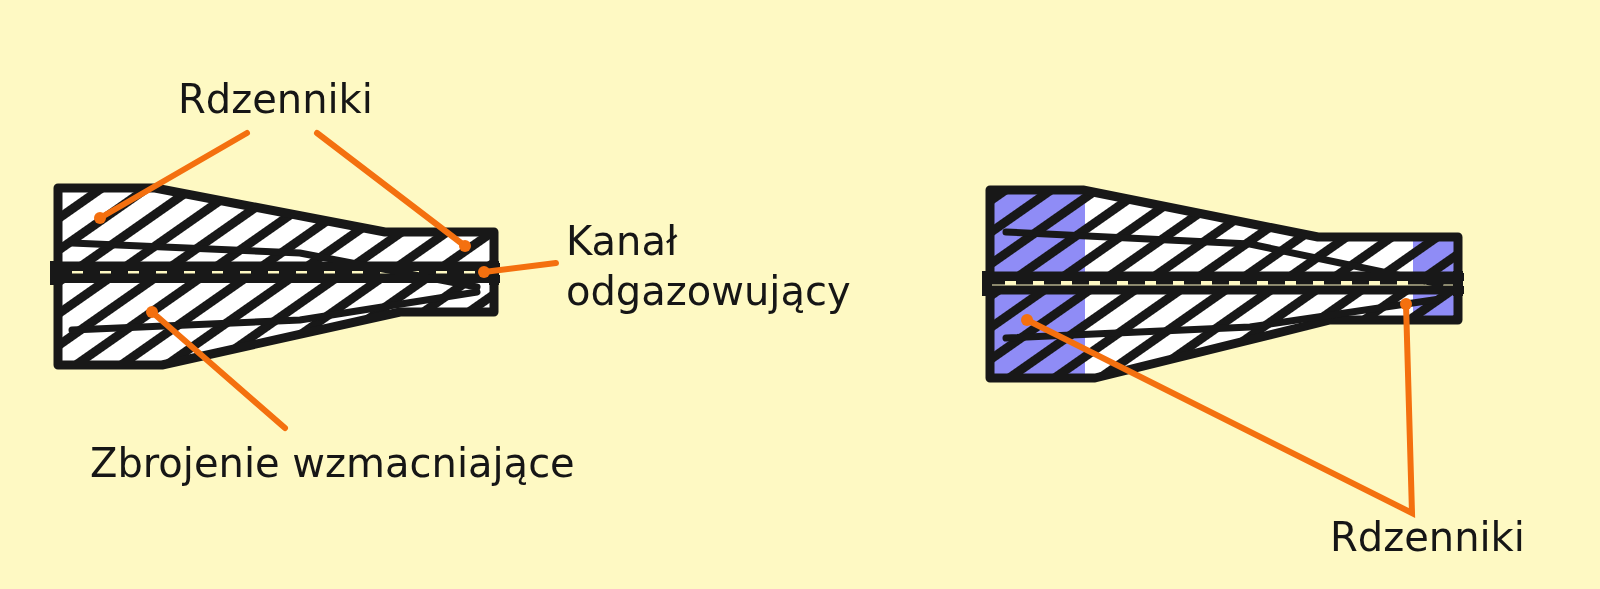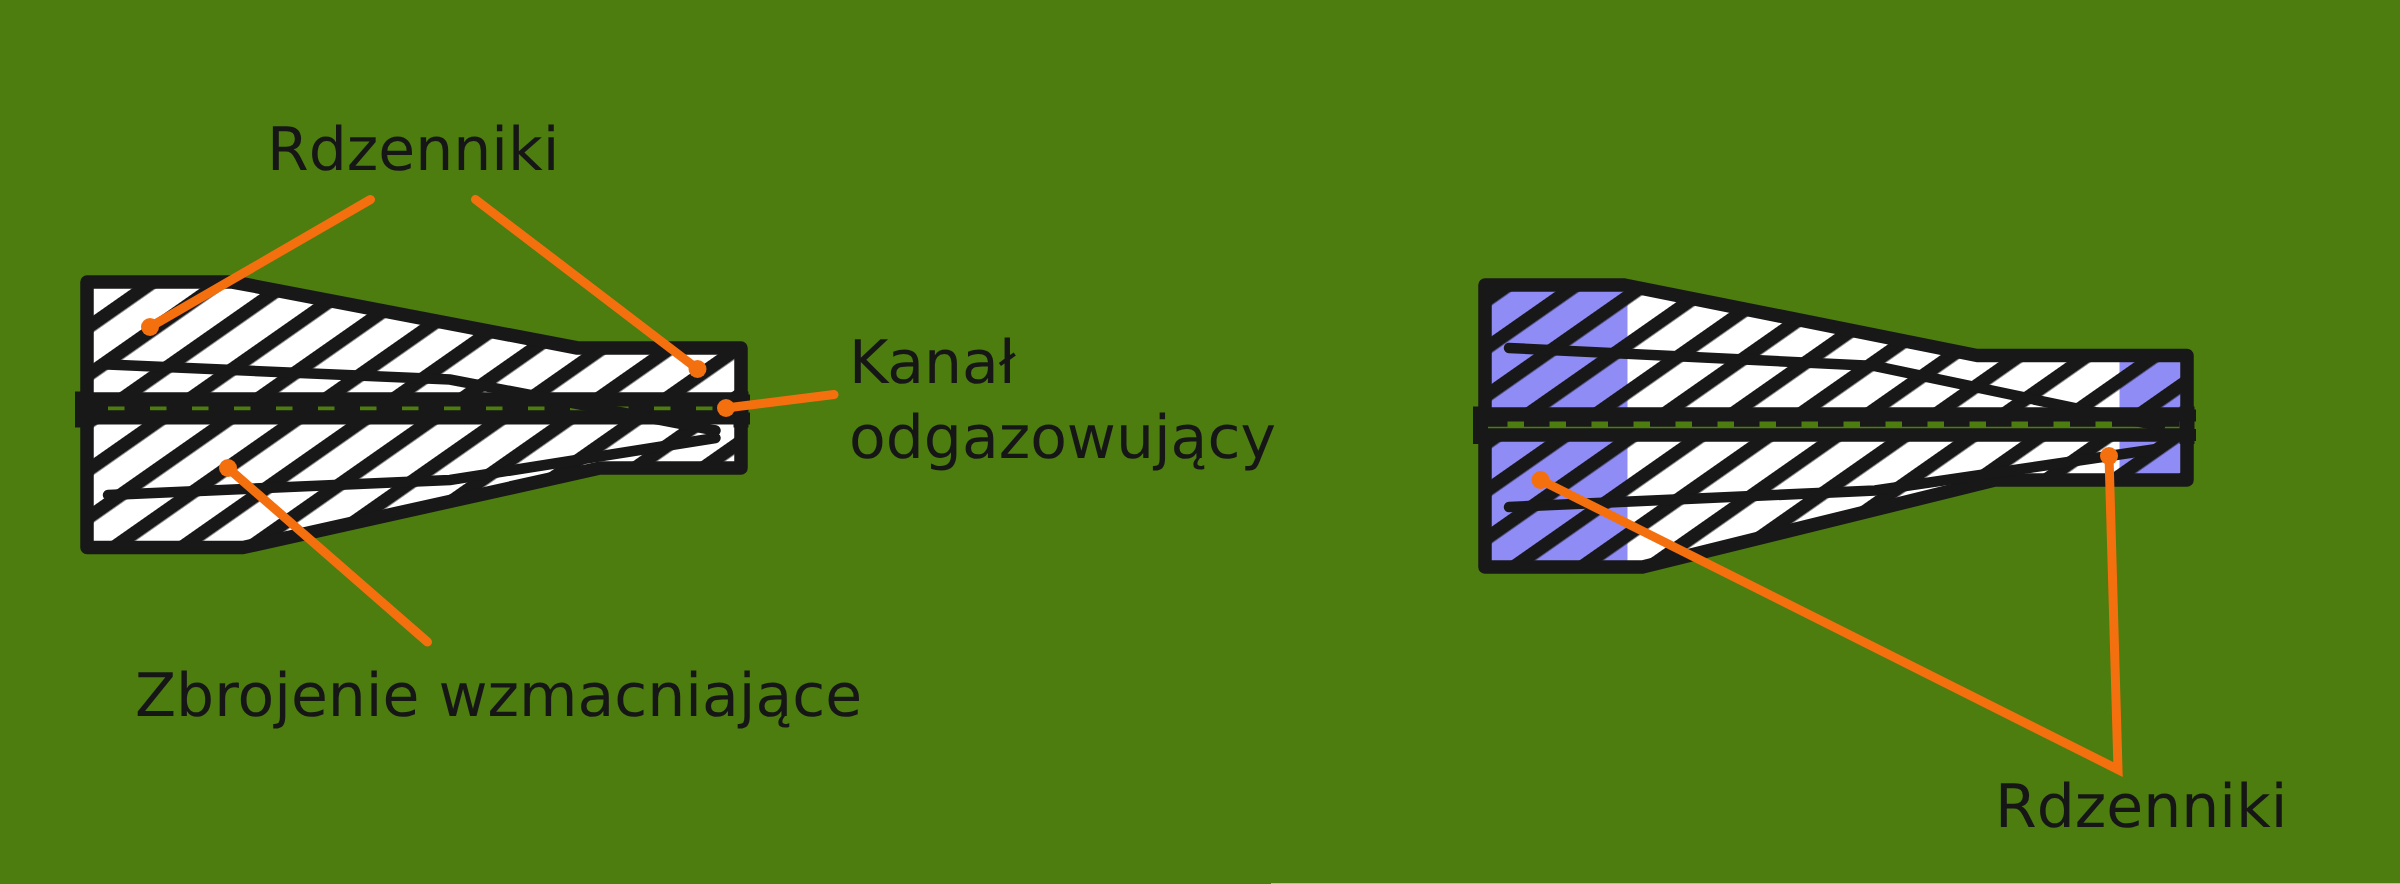--- a/index.html
+++ b/index.html
@@ -10,21 +10,21 @@
   body {
     width: 1600px;
     height: 589px;
     font-family: "DejaVu Sans", sans-serif;
     overflow: hidden;
   }
   #diagram-root {
     position: relative;
     width: 1600px;
     height: 589px;
-    background: #4d7c0f;
+    background: #fef9c3;
   }
   svg.figure-canvas {
     position: absolute;
     left: 0;
     top: 0;
     width: 1600px;
     height: 589px;
     display: block;
   }
   .label-text {

